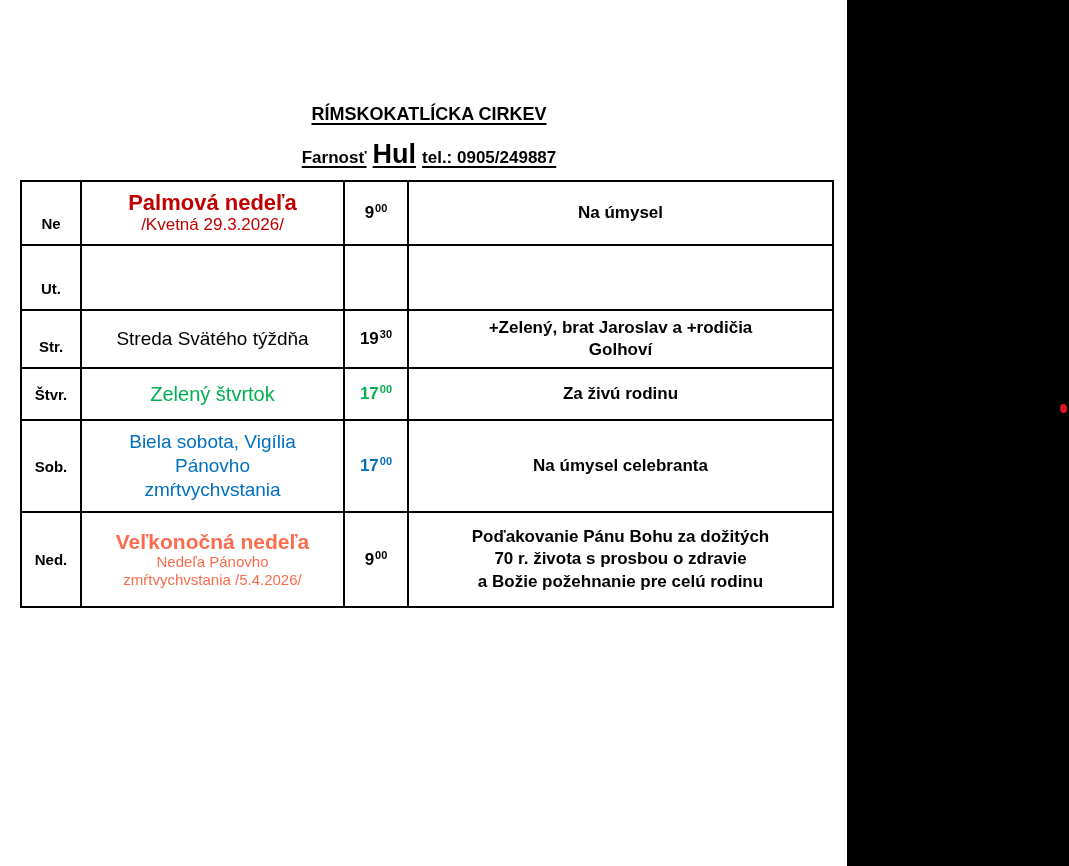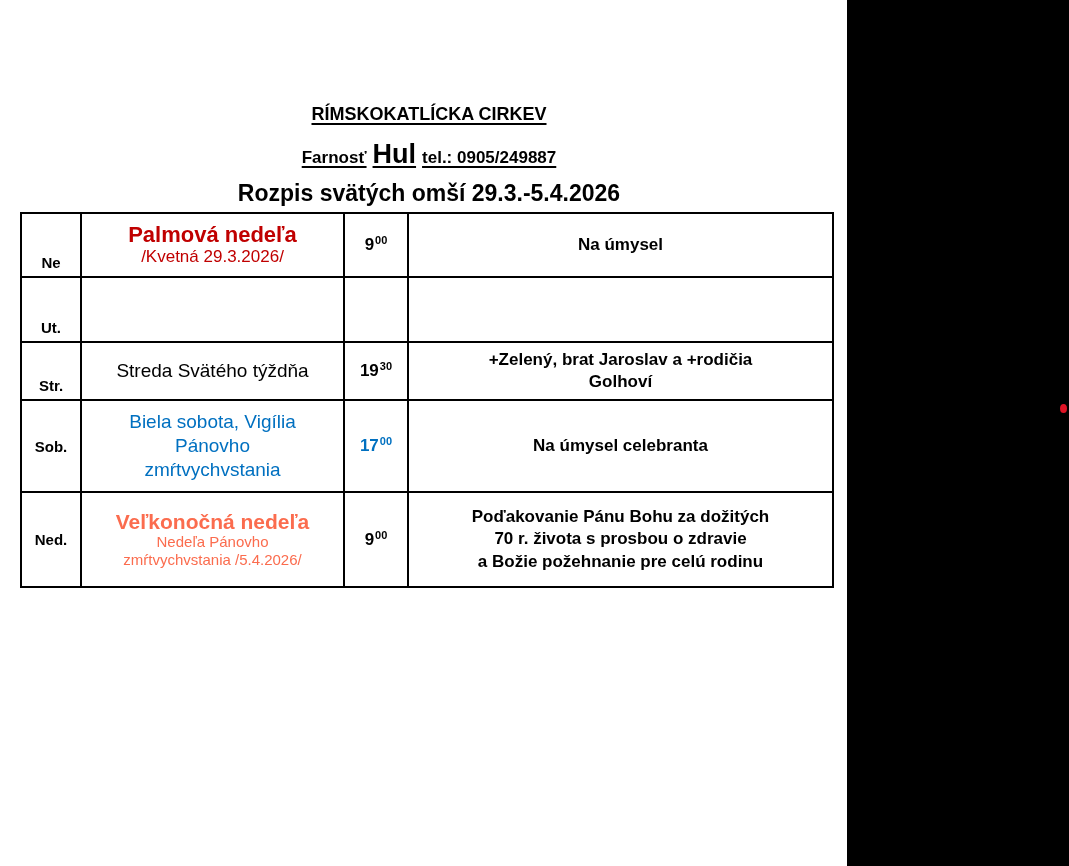--- a/index.html
+++ b/index.html
@@ -47,21 +47,21 @@
     border-collapse:collapse; table-layout:fixed;
     width:812px; margin-left:20px;
   }
   table.schedule td {
     border:2px solid #000;
     text-align:center; vertical-align:middle;
     padding:1px 3px; overflow:hidden;
   }
   .pre { white-space:pre-line; }
   td.c-day { font-size:15px; font-weight:bold; }
-  td.c-day.vbottom { vertical-align:bottom; padding-bottom:5px; }
+  td.c-day.vbottom { vertical-align:bottom; padding-bottom:12px; }
   td.c-time { font-size:17px; font-weight:bold; }
   .tsup { font-size:11px; position:relative; top:-6px; margin-left:1px; }
   td.c-int { font-size:17px; font-weight:bold; line-height:1.32; }
 
   
   tr.r0 { height:64px; }  tr.r1 { height:40px; }
   tr.r2 { height:65px; }  tr.r3 { height:58px; }
   tr.r4 { height:52px; }  tr.r5 { height:51px; }
   tr.r6 { height:92px; }  tr.r7 { height:95px; }
 
@@ -80,21 +80,20 @@
   .int-italic { font-style:italic; font-weight:normal; font-size:18px; }
 </style>
 </head>
 <body>
 
 <div class="content">
 
   <div class="hdr">
     <div class="hdr-church">RÍMSKOKATLÍCKA CIRKEV</div>
     <div class="hdr-parish"><span>Farnosť</span><span class="parish-name">Hul</span><span>tel.: 0905/249887</span></div>
-    <div class="hdr-title">Rozpis svätých omší 29.3.-5.4.2026</div>
   </div>
 
   <table class="schedule">
     <colgroup>
       <col style="width:60px">
         <col style="width:263px">
         <col style="width:64px">
         <col style="width:425px">
     </colgroup>
     <tbody>
@@ -115,20 +114,28 @@
       </tr>
       <tr class="r3">
         <td class="c-day vbottom">Str.</td>
         <td class="c-name">
           <div class="str-title pre">Streda Svätého týždňa</div>
         </td>
         <td class="c-time"><span>19</span><span class="tsup">30</span></td>
         <td class="c-int pre">+Zelený, brat Jaroslav a +rodičia
 Golhoví</td>
       </tr>
+      <tr class="r4">
+        <td class="c-day">Štvr.</td>
+        <td class="c-name">
+          <div class="stv-title pre">Zelený štvrtok</div>
+        </td>
+        <td class="c-time t-green"><span>17</span><span class="tsup">00</span></td>
+        <td class="c-int pre">Za živú rodinu</td>
+      </tr>
       <tr class="r6">
         <td class="c-day">Sob.</td>
         <td class="c-name">
           <div class="sob-title pre">Biela sobota, Vigília
 Pánovho
 zmŕtvychvstania</div>
         </td>
         <td class="c-time t-blue"><span>17</span><span class="tsup">00</span></td>
         <td class="c-int pre">Na úmysel celebranta</td>
       </tr>

